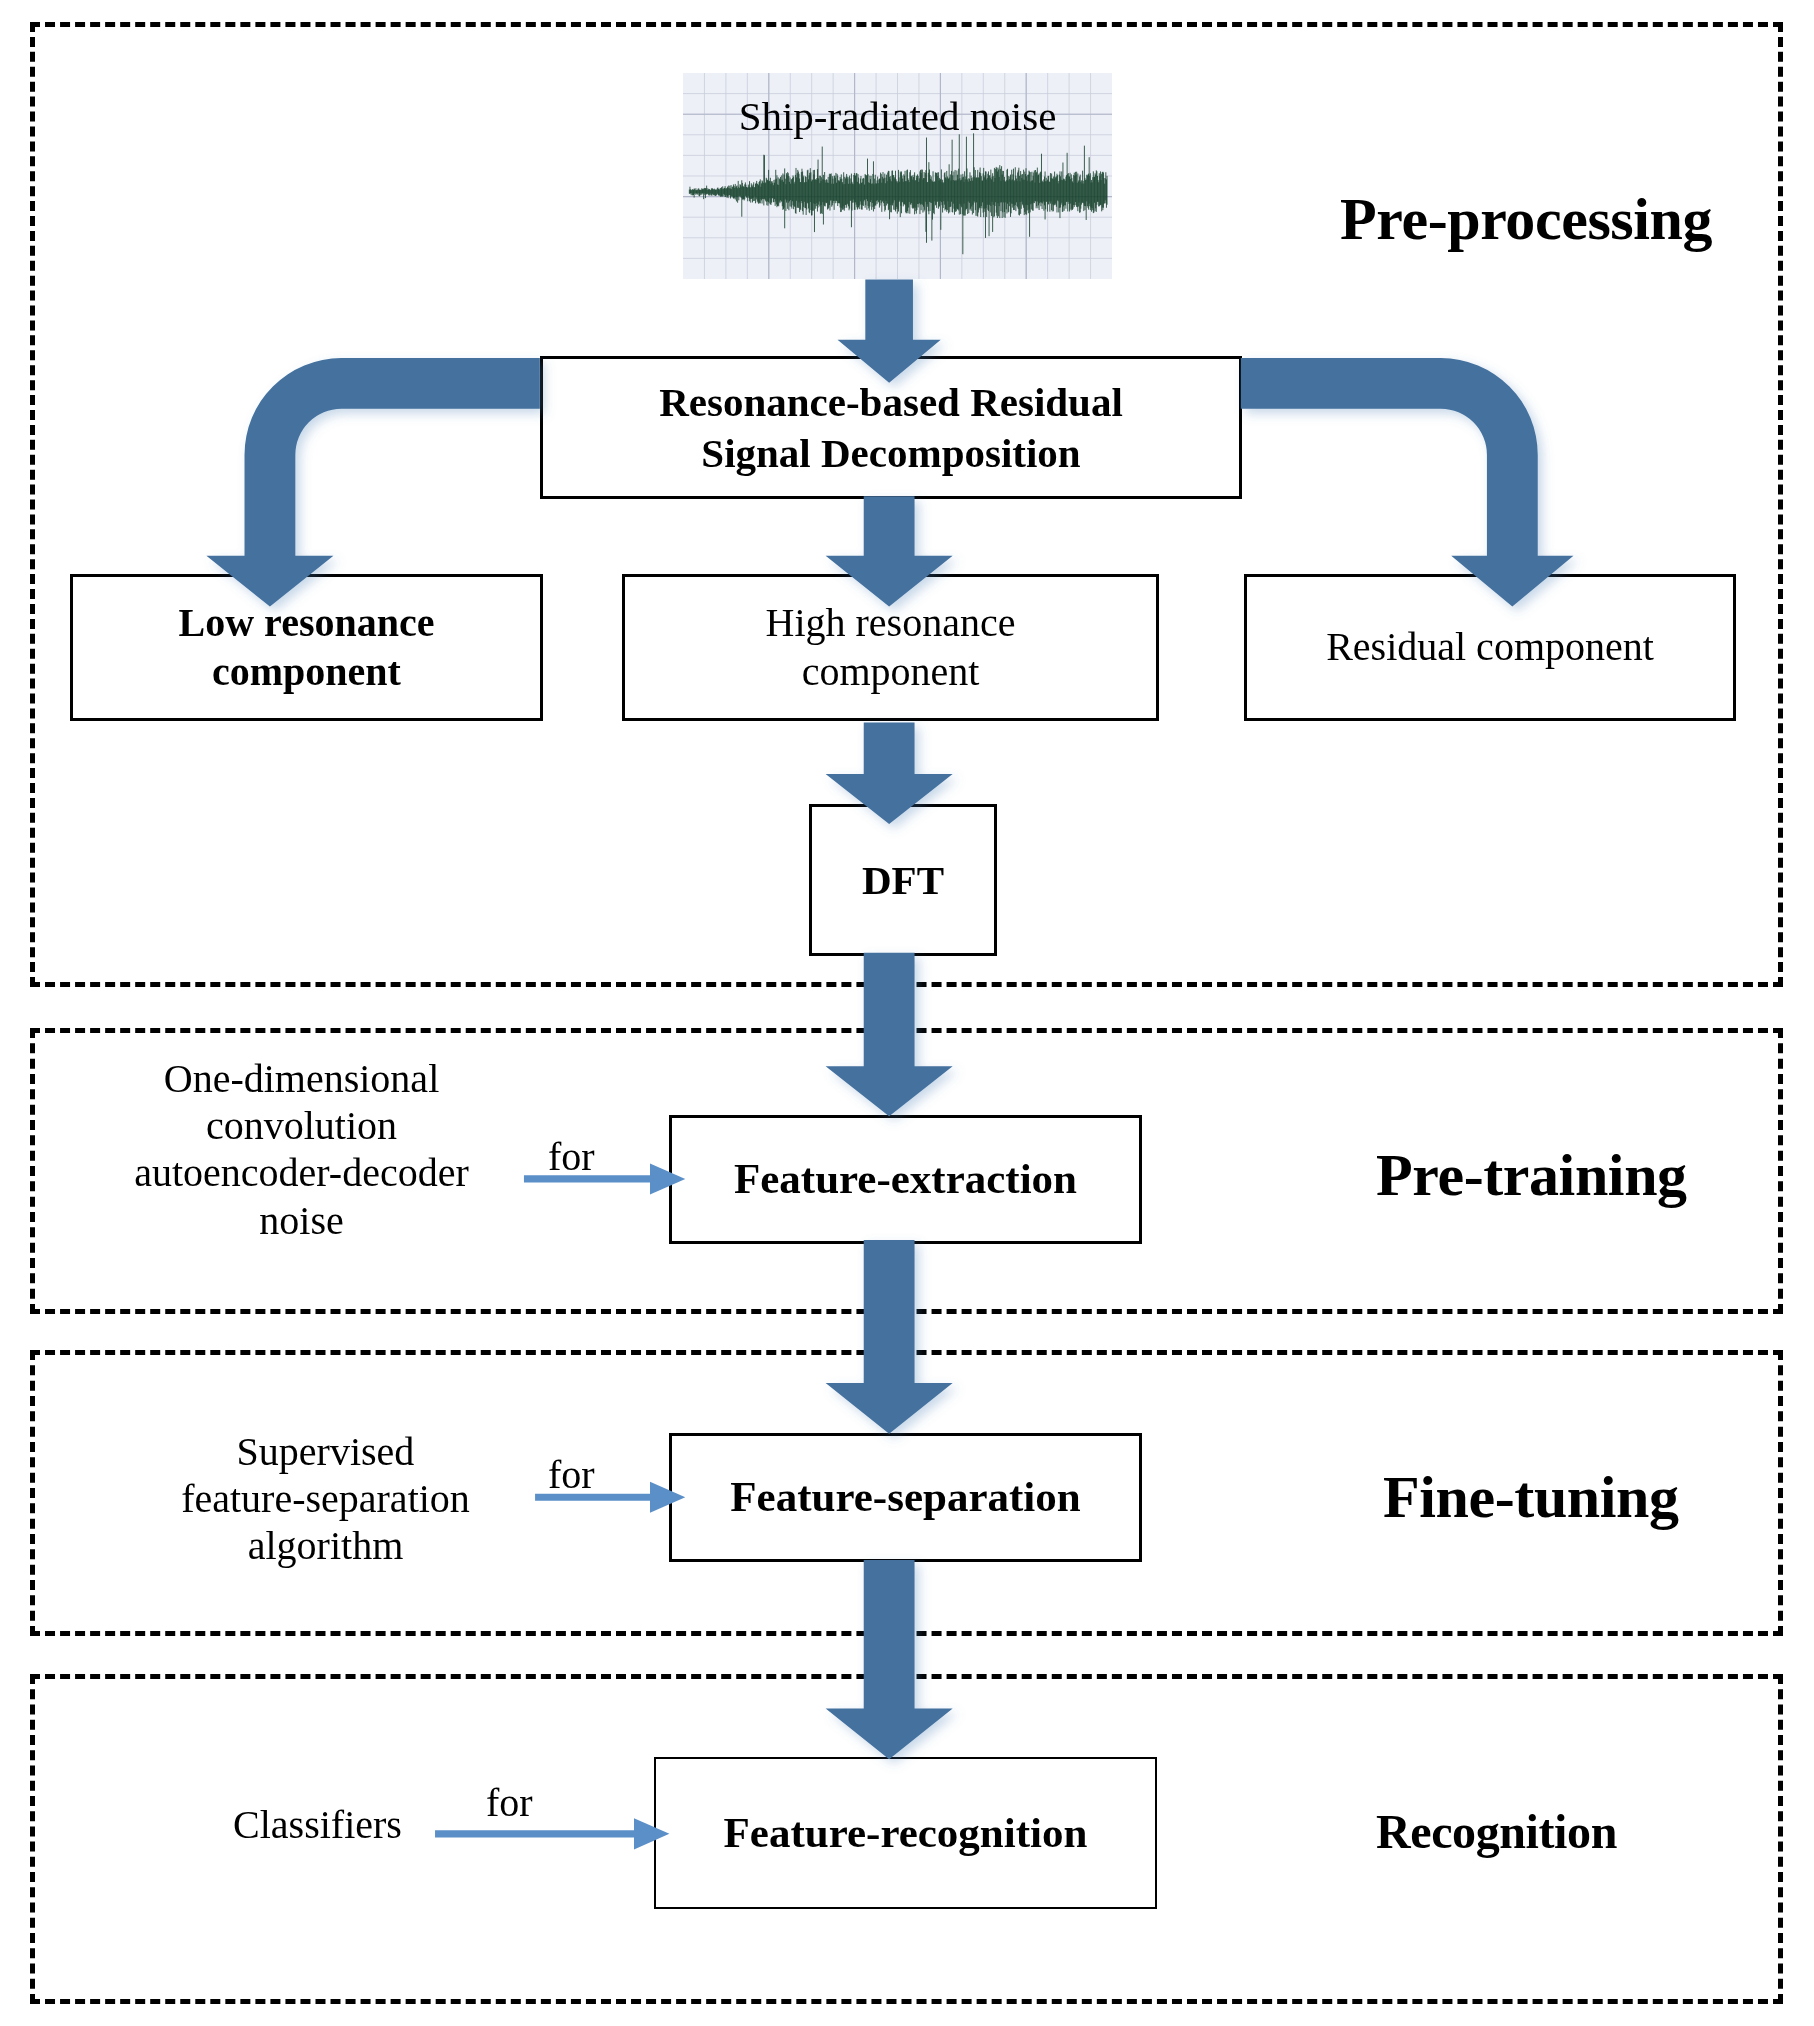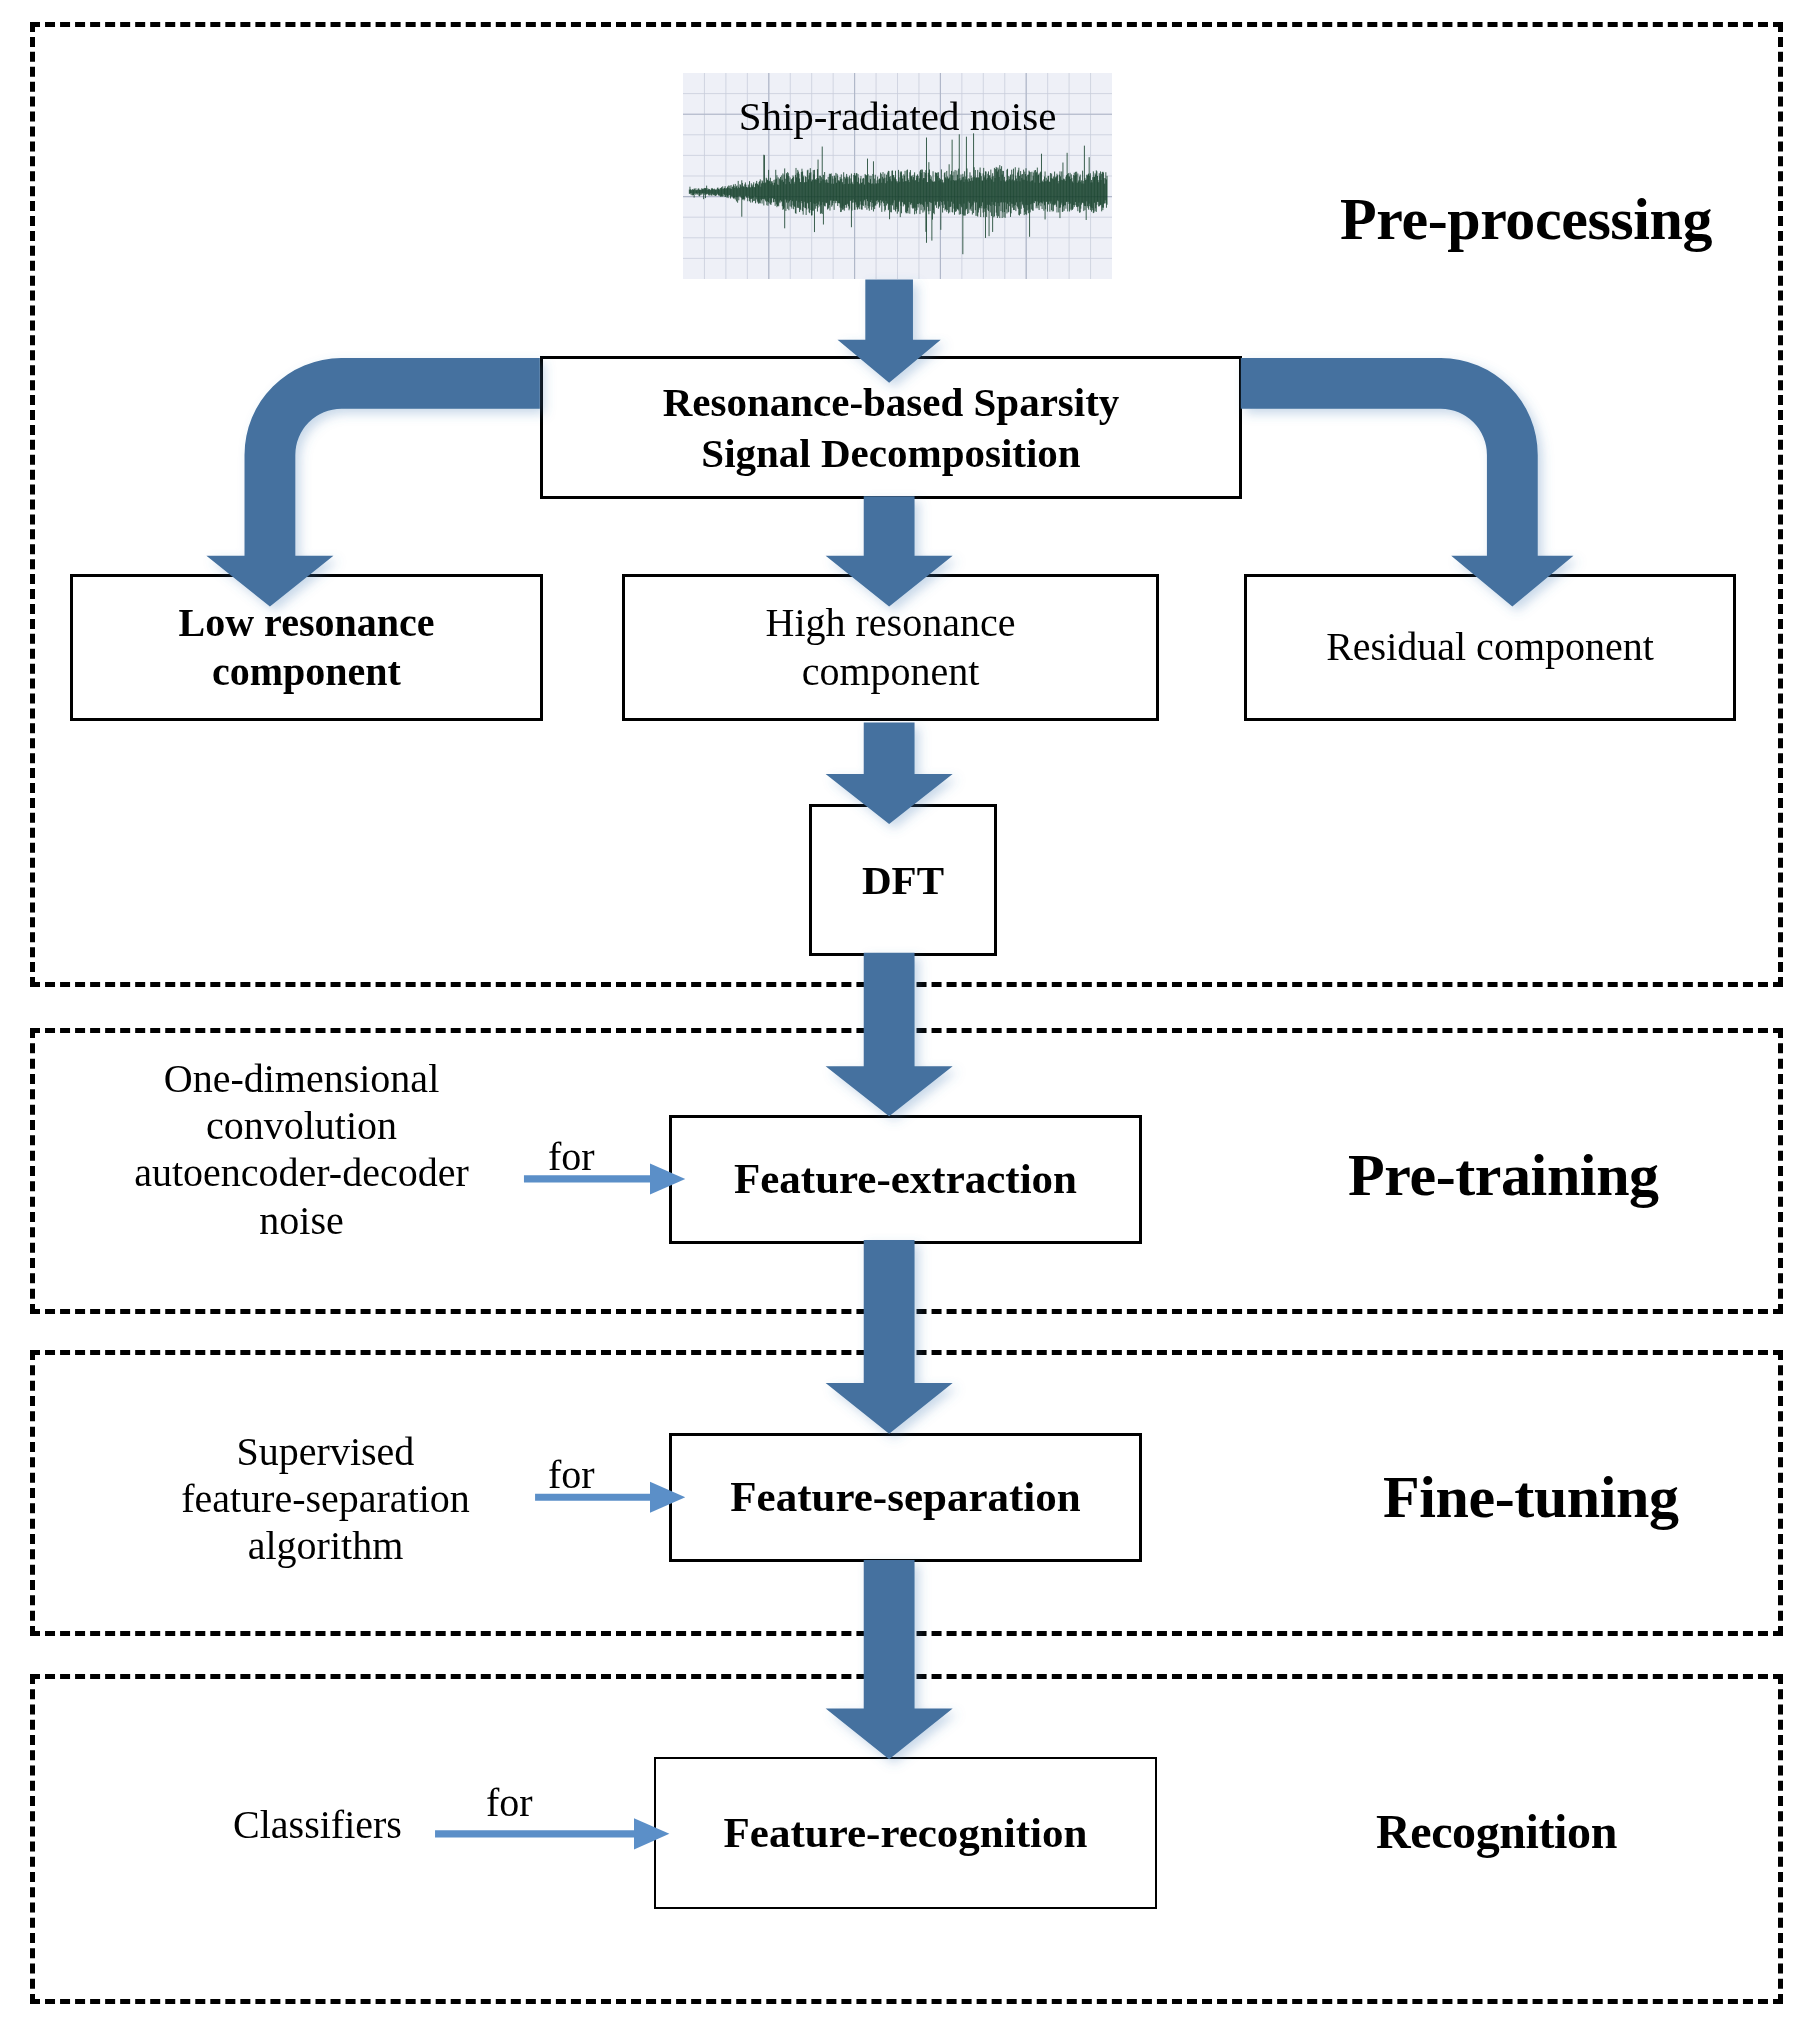--- a/index.html
+++ b/index.html
@@ -892,21 +892,21 @@
           <line x1="531.50" x2="531.50" y1="132.84" y2="160.80"></line>
           <line x1="532.25" x2="532.25" y1="125.23" y2="164.50"></line>
           <line x1="533.00" x2="533.00" y1="134.30" y2="170.12"></line>
           <line x1="533.75" x2="533.75" y1="129.86" y2="166.31"></line>
         </g>
     </svg>
     <div class="waveform-caption" style="top:19px; font-size:41px;">Ship-radiated noise</div>
   </div>
 
   <div class="box bold" style="left:540px; top:356px; width:702px; height:143px; font-size:41px;">
-    <span style="white-space:pre-line;">Resonance-based Sparsity
+    <span style="white-space:pre-line;">Resonance-based Residual
 Signal Decomposition</span>
   </div>
 
   <div class="box" style="left:70px; top:574px; width:473px; height:147px; font-size:40px;">
     <span style="white-space:pre-line;font-weight:bold;">Low resonance
 component</span>
   </div>
 
   <div class="box" style="left:622px; top:574px; width:537px; height:147px; font-size:40px;">
     <span style="white-space:pre-line;">High resonance
@@ -945,21 +945,21 @@
   <div class="label" style="left:143px; top:1801px; width:349px; font-size:40px;">Classifiers</div>
 
   <div class="label-for" style="left:548px; top:1110px; font-size:40px;">for</div>
 
   <div class="label-for" style="left:548px; top:1428px; font-size:40px;">for</div>
 
   <div class="label-for" style="left:486px; top:1756px; font-size:40px;">for</div>
 
   <div class="section-title" style="left:1340px; top:185px; font-size:60px;">Pre-processing</div>
 
-  <div class="section-title" style="left:1348px; top:1141px; font-size:60px;">Pre-training</div>
+  <div class="section-title" style="left:1376px; top:1141px; font-size:60px;">Pre-training</div>
 
   <div class="section-title" style="left:1383px; top:1463px; font-size:60px;">Fine-tuning</div>
 
   <div class="section-title" style="left:1376px; top:1804px; font-size:48px;">Recognition</div>
 
   <svg id="arrows-top" viewBox="0 0 2285 2552">
     <defs>
       <marker id="thinHead" markerWidth="5.2" markerHeight="5.2" refX="2.2" refY="2.6" orient="auto" markerUnits="strokeWidth">
         <path d="M0,0.4 L5,2.6 L0,4.8 Z" fill="#5B8FC8"></path>
       </marker>

